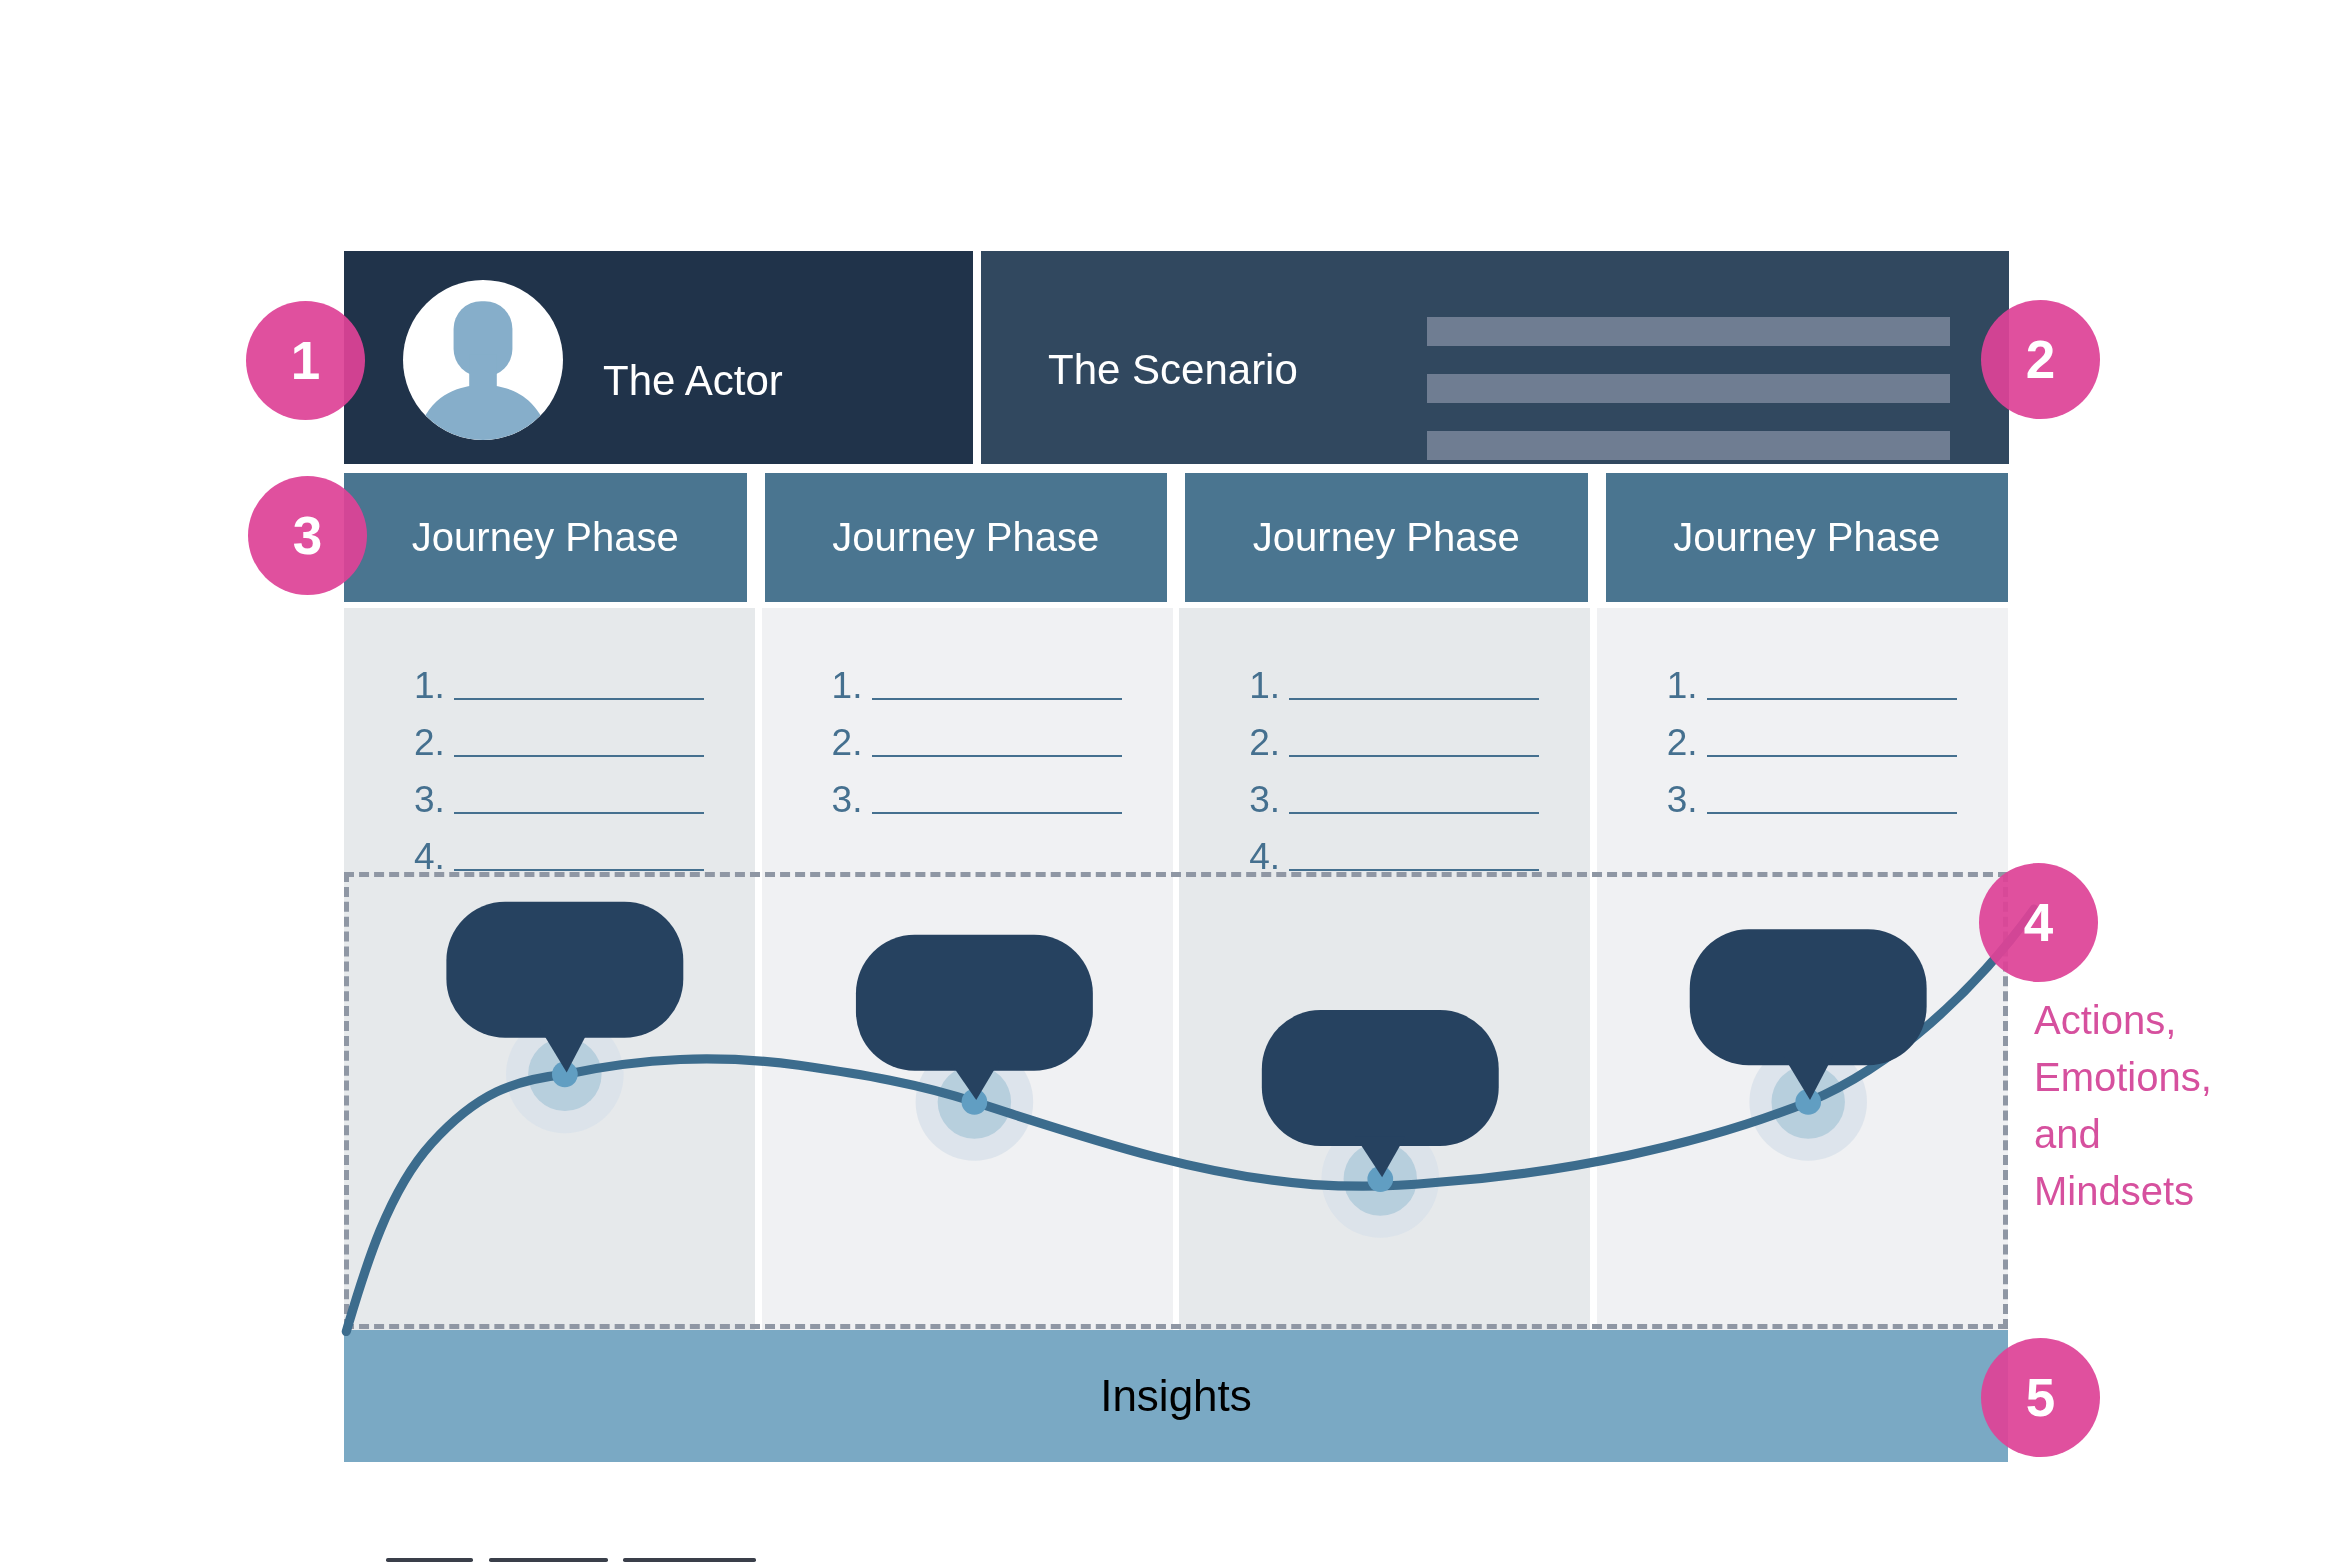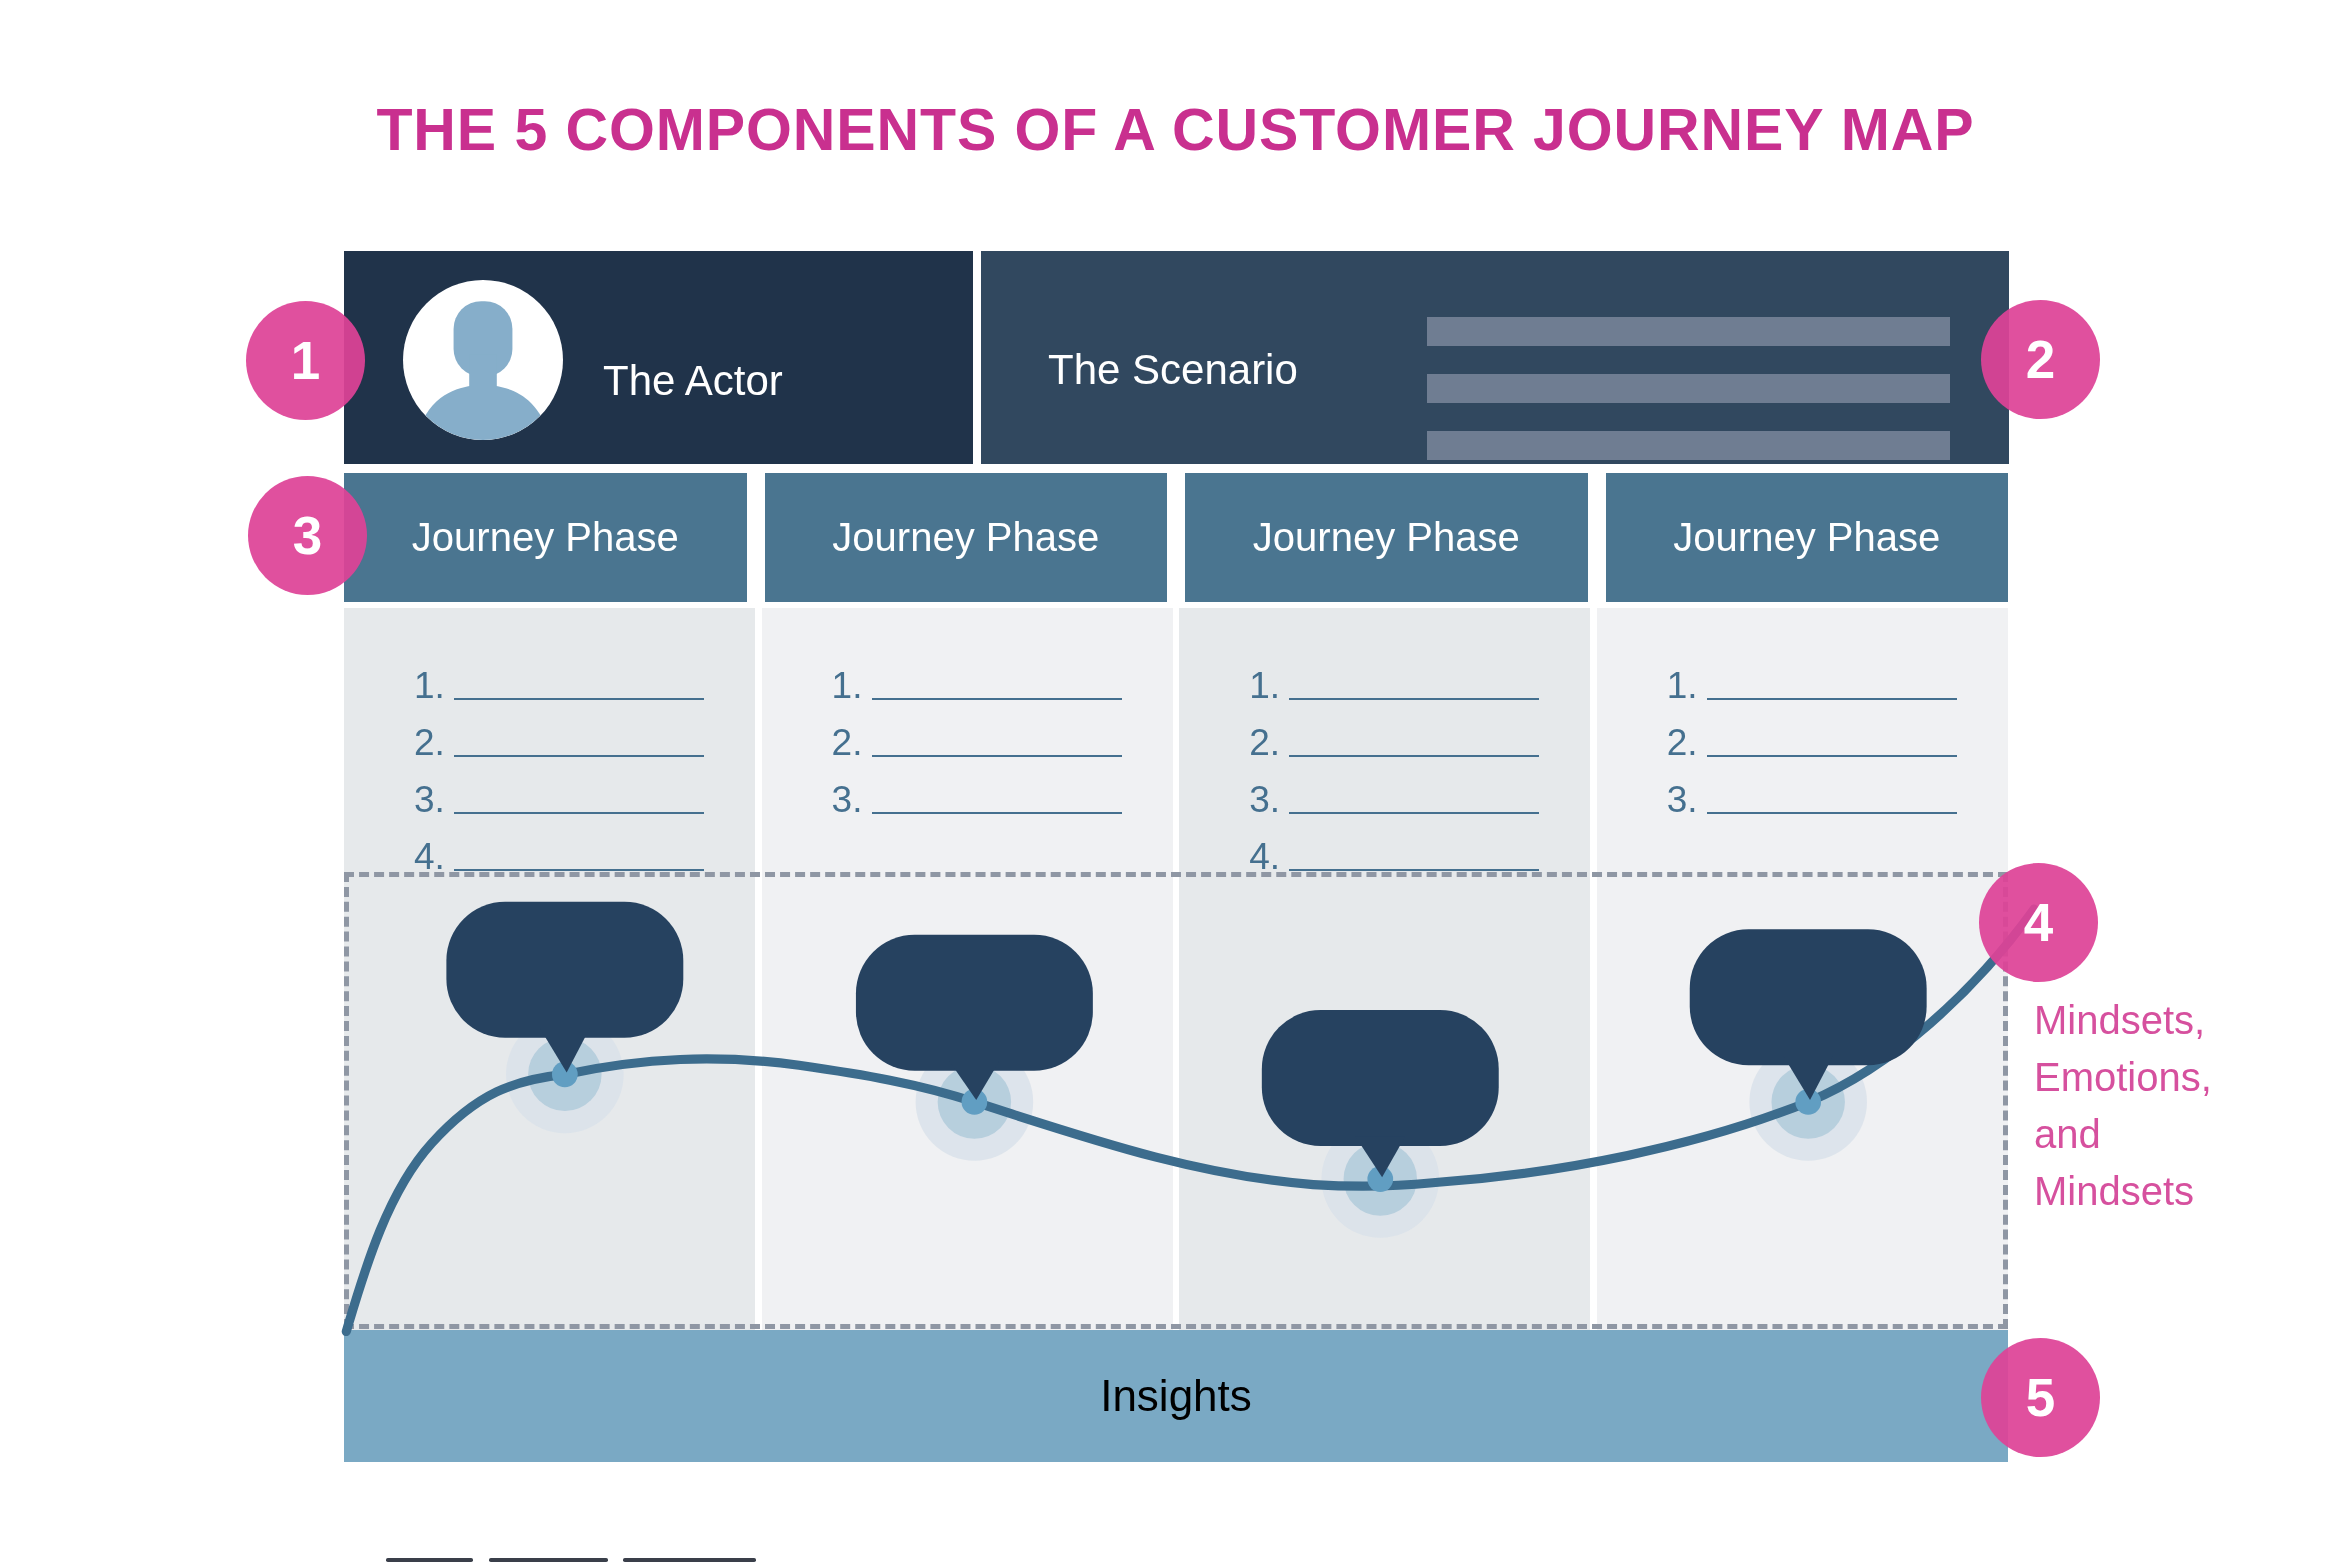--- a/index.html
+++ b/index.html
@@ -60,21 +60,20 @@
   .annotation{position:absolute;left:2034px;top:992px;color:#d6509e;font-size:40px;line-height:57px;}
 
   
   .footer-sliver{position:absolute;top:1558px;height:3.7px;background:#3a3f4a;border-radius:1.8px;}
 </style>
 </head>
 <body>
 
 <div id="canvas">
 
-  <div class="title">THE 5 COMPONENTS OF A CUSTOMER JOURNEY MAP</div>
 
   <div class="actor-panel">
     <div class="avatar">
       <svg width="160" height="160" viewBox="-87 -87 174 174">
         <clipPath id="avclip">
             <circle cx="0" cy="0" r="87"></circle>
           </clipPath>
         <g clip-path="url(#avclip)" fill="#86aeca">
           <rect x="-32" y="-64" width="64" height="82" rx="30"></rect>
           <rect x="-15" y="-6" width="30" height="38"></rect>
@@ -232,21 +231,21 @@
     </g>
   </svg>
 
   <div class="badge badge-1">1</div>
   <div class="badge badge-2">2</div>
   <div class="badge badge-3">3</div>
   <div class="badge badge-4">4</div>
   <div class="badge badge-5">5</div>
 
   <div class="annotation">
-    <div>Mindsets,</div>
+    <div>Actions,</div>
     <div>Emotions,</div>
     <div>and</div>
     <div>Mindsets</div>
   </div>
 
   <div class="footer-sliver" style="left:386px;width:87px;"></div>
   <div class="footer-sliver" style="left:489px;width:119px;"></div>
   <div class="footer-sliver" style="left:623px;width:133px;"></div>
 
 </div>

